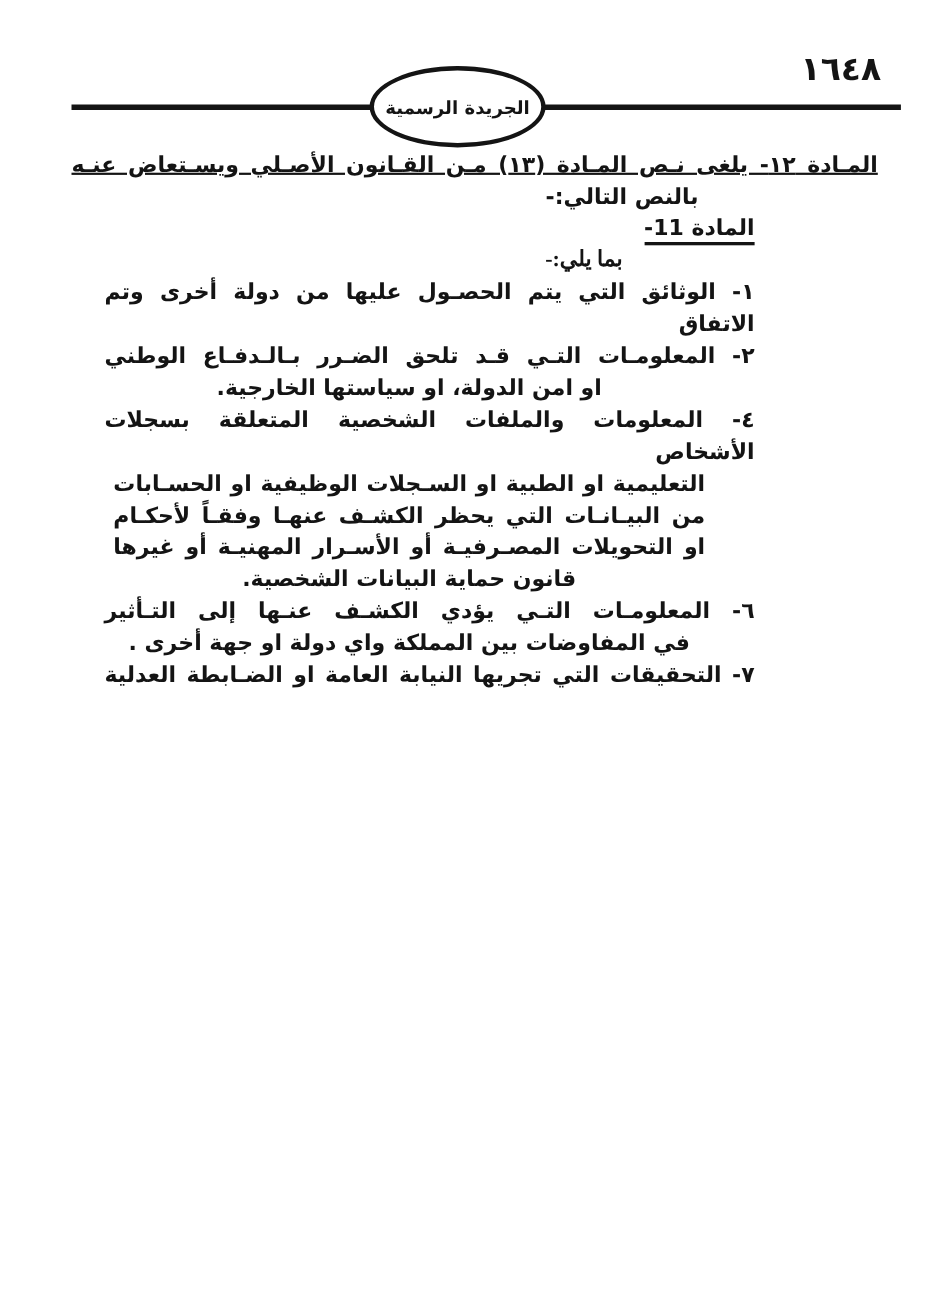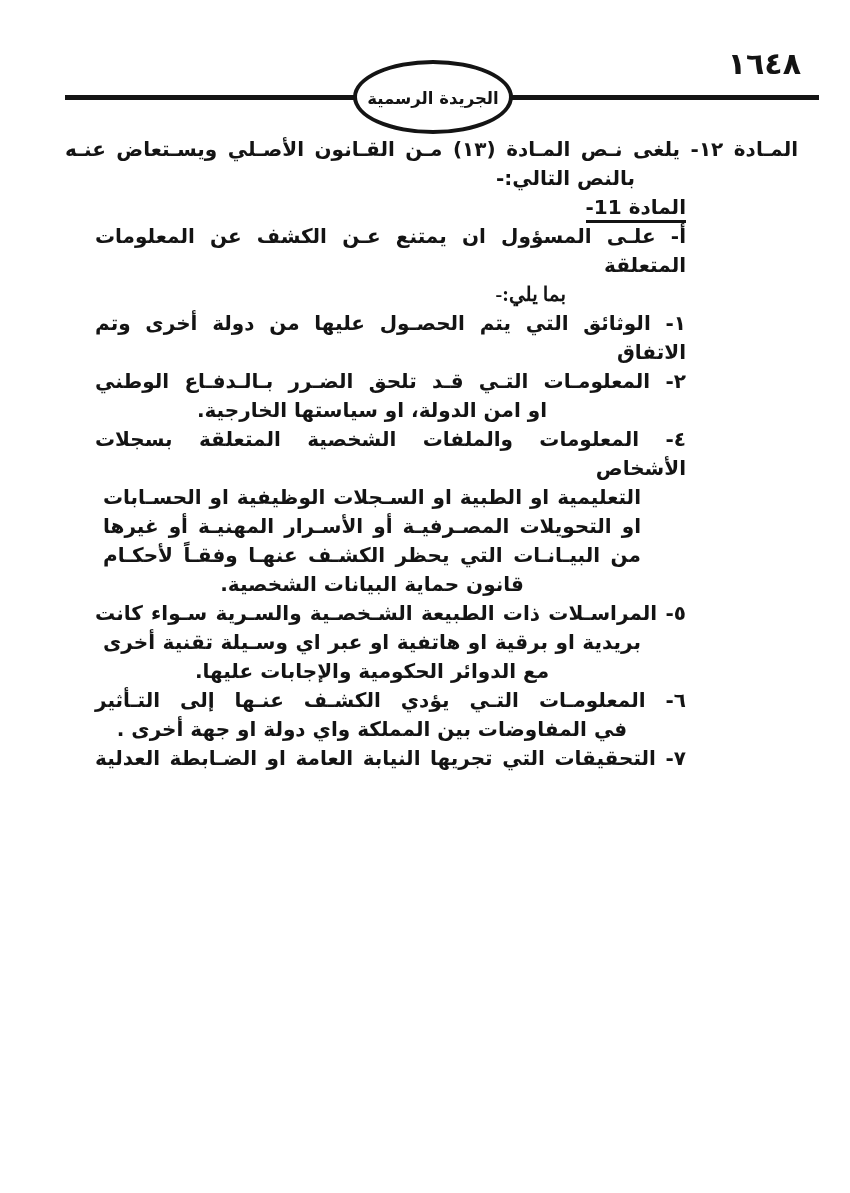--- a/index.html
+++ b/index.html
@@ -11,35 +11,35 @@
   }
   .page-number {
     position:absolute; top:46px; right:85px;
     font-size:30px; letter-spacing:7px; direction:rtl;
   }
   .rule {
     position:absolute; top:95px; left:65px; right:67px; height:5px;
     background:#141414; z-index:1;
   }
   .badge {
-    position:absolute; top:60px; left:353px; width:160px; height:74px;
+    position:absolute; top:60px; left:336px; width:160px; height:74px;
     background:#ffffff; border:4.5px solid #141414; border-radius:50%;
     z-index:2; display:flex; align-items:center; justify-content:center;
     box-sizing:border-box;
   }
   .badge span { font-size:16.5px; padding-top:2px; }
   .content {
     position:absolute; top:135px; right:200px; left:95px;
     font-size:20px; line-height:29px; text-align:right;
   }
   .ln { min-height:29px; }
   .jfull { text-align:justify; text-align-last:justify; }
   .cont { margin-right:45px; margin-left:8px; }
   .ccenter { text-align:center; text-align-last:center; margin-right:45px; margin-left:8px; }
-  .intro1 { margin-right:-112px; margin-left:-30px; }
+  .intro1 { margin-right:-112px; margin-left:-30px;text-decoration:underline; }
   .intro2 { text-align:left; text-align-last:right; margin-right:51px; }
   .head13 { text-align:right; text-align-last:right; }
   .bm { text-align:right; text-align-last:right; margin-right:120px;font-family:Liberation Serif, serif; }
   .u { border-bottom:3px solid #141414; padding-bottom:1px; }
 </style>
 </head>
 <body>
 
 <div class="page">
 
@@ -53,46 +53,40 @@
 
   <div class="content">
 
     <div class="ln jfull intro1">المـادة ١٢- يلغى نـص المـادة (١٣) مـن القـانون الأصـلي ويسـتعاض عنـه</div>
     <div class="ln intro2">بالنص التالي:-</div>
 
     <div class="ln head13">
       <span class="u">المادة 11-</span>
     </div>
 
-    <div class="ln jfull">أ- علـى المسؤول ان يمتنع عـن الكشف عن المعلومات المتعلقة</div>
     <div class="ln bm">بما يلي:-</div>
 
     <div>
       <div class="ln jfull">١- الوثائق التي يتم الحصـول عليها من دولة أخرى وتم الاتفاق</div>
     </div>
 
     <div>
       <div class="ln jfull">٢- المعلومـات التـي قـد تلحق الضـرر بـالـدفـاع الوطني</div>
       <div class="ln ccenter">او امن الدولة، او سياستها الخارجية.</div>
     </div>
 
 
     <div>
       <div class="ln jfull">٤- المعلومات والملفات الشخصية المتعلقة بسجلات الأشخاص</div>
       <div class="ln jfull cont">التعليمية او الطبية او السـجلات الوظيفية او الحسـابات</div>
+      <div class="ln jfull cont">من البيـانـات التي يحظر الكشـف عنهـا وفقـاً لأحكـام</div>
       <div class="ln jfull cont">او التحويلات المصـرفيـة أو الأسـرار المهنيـة أو غيرها</div>
-      <div class="ln jfull cont">من البيـانـات التي يحظر الكشـف عنهـا وفقـاً لأحكـام</div>
       <div class="ln ccenter">قانون حماية البيانات الشخصية.</div>
     </div>
 
-    <div>
-      <div class="ln jfull">٥- المراسـلات ذات الطبيعة الشـخصـية والسـرية سـواء كانت</div>
-      <div class="ln jfull cont">بريدية او برقية او هاتفية او عبر اي وسـيلة تقنية أخرى</div>
-      <div class="ln ccenter">مع الدوائر الحكومية والإجابات عليها.</div>
-    </div>
 
     <div>
       <div class="ln jfull">٦- المعلومـات التـي يؤدي الكشـف عنـها إلى التـأثير</div>
       <div class="ln ccenter">في المفاوضات بين المملكة واي دولة او جهة أخرى .</div>
     </div>
 
     <div>
       <div class="ln jfull">٧- التحقيقات التي تجريها النيابة العامة او الضـابطة العدلية</div>
 
     </div>

